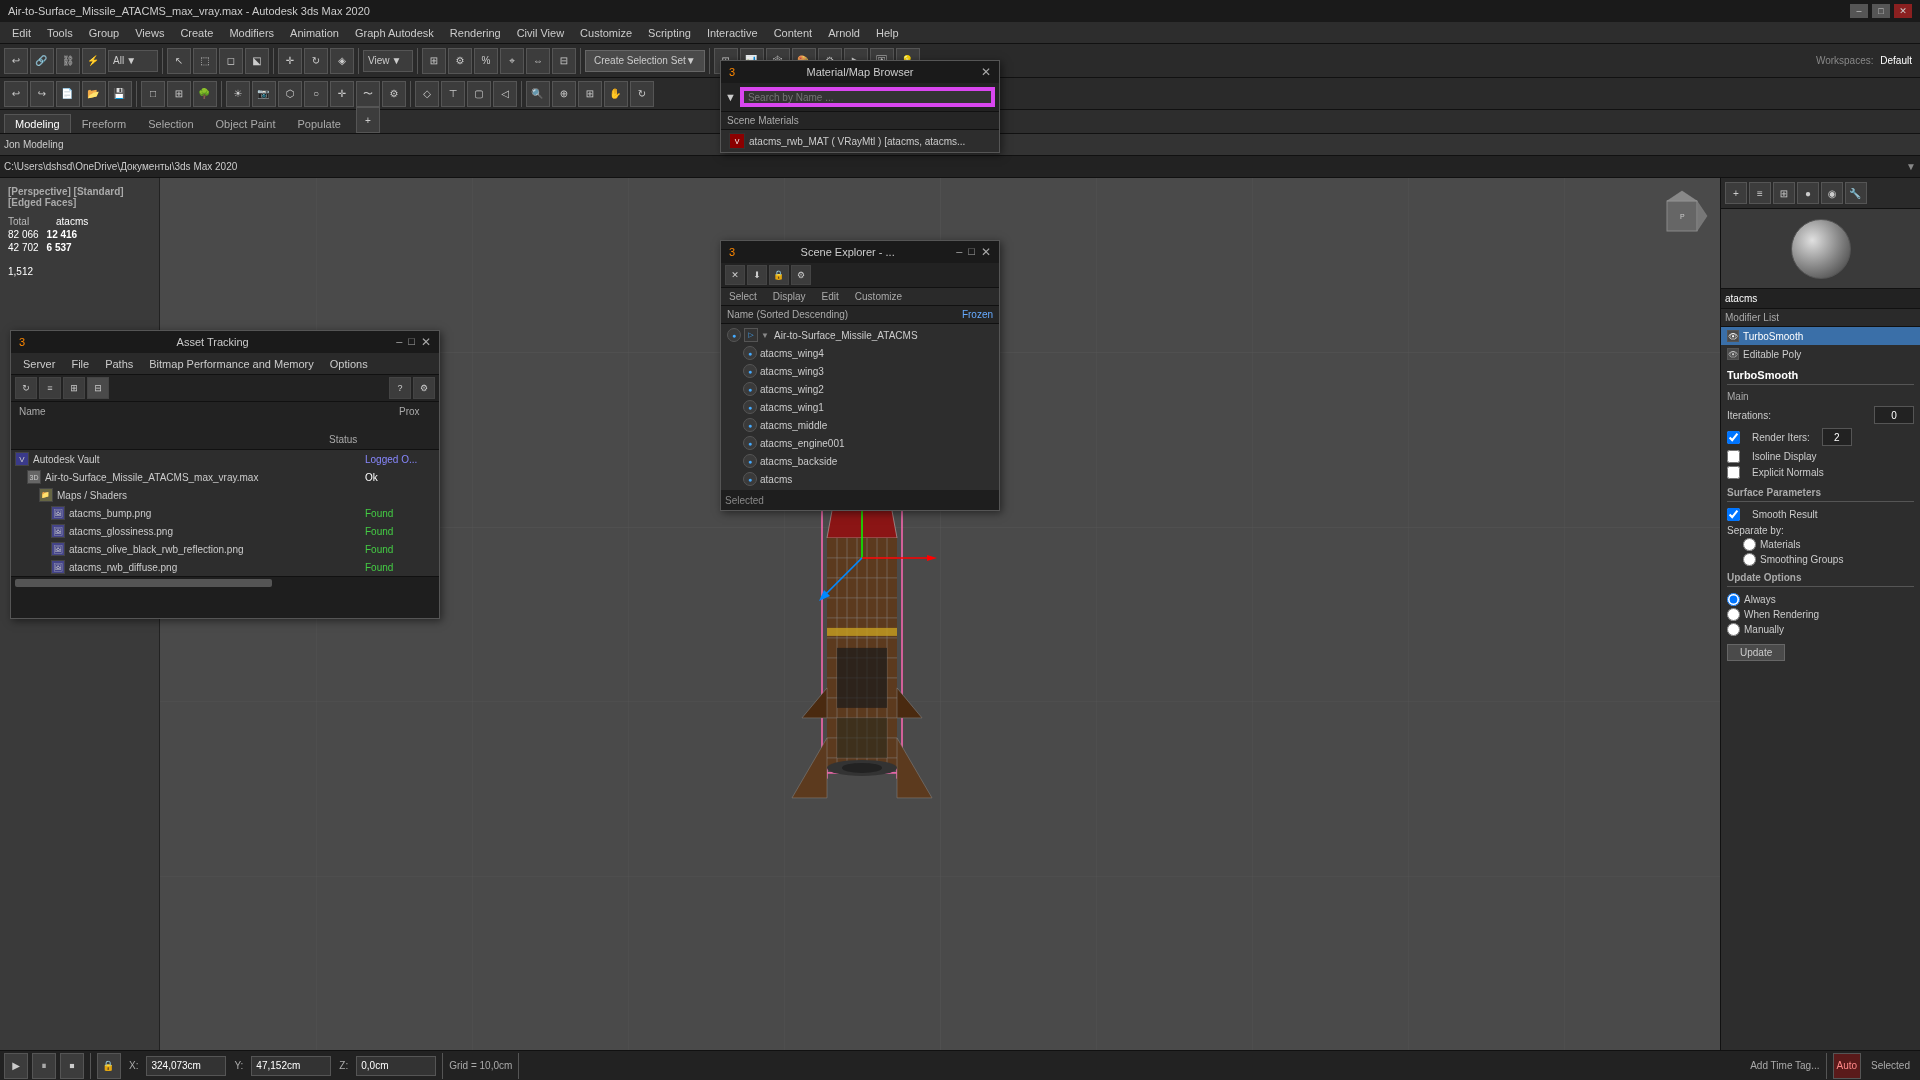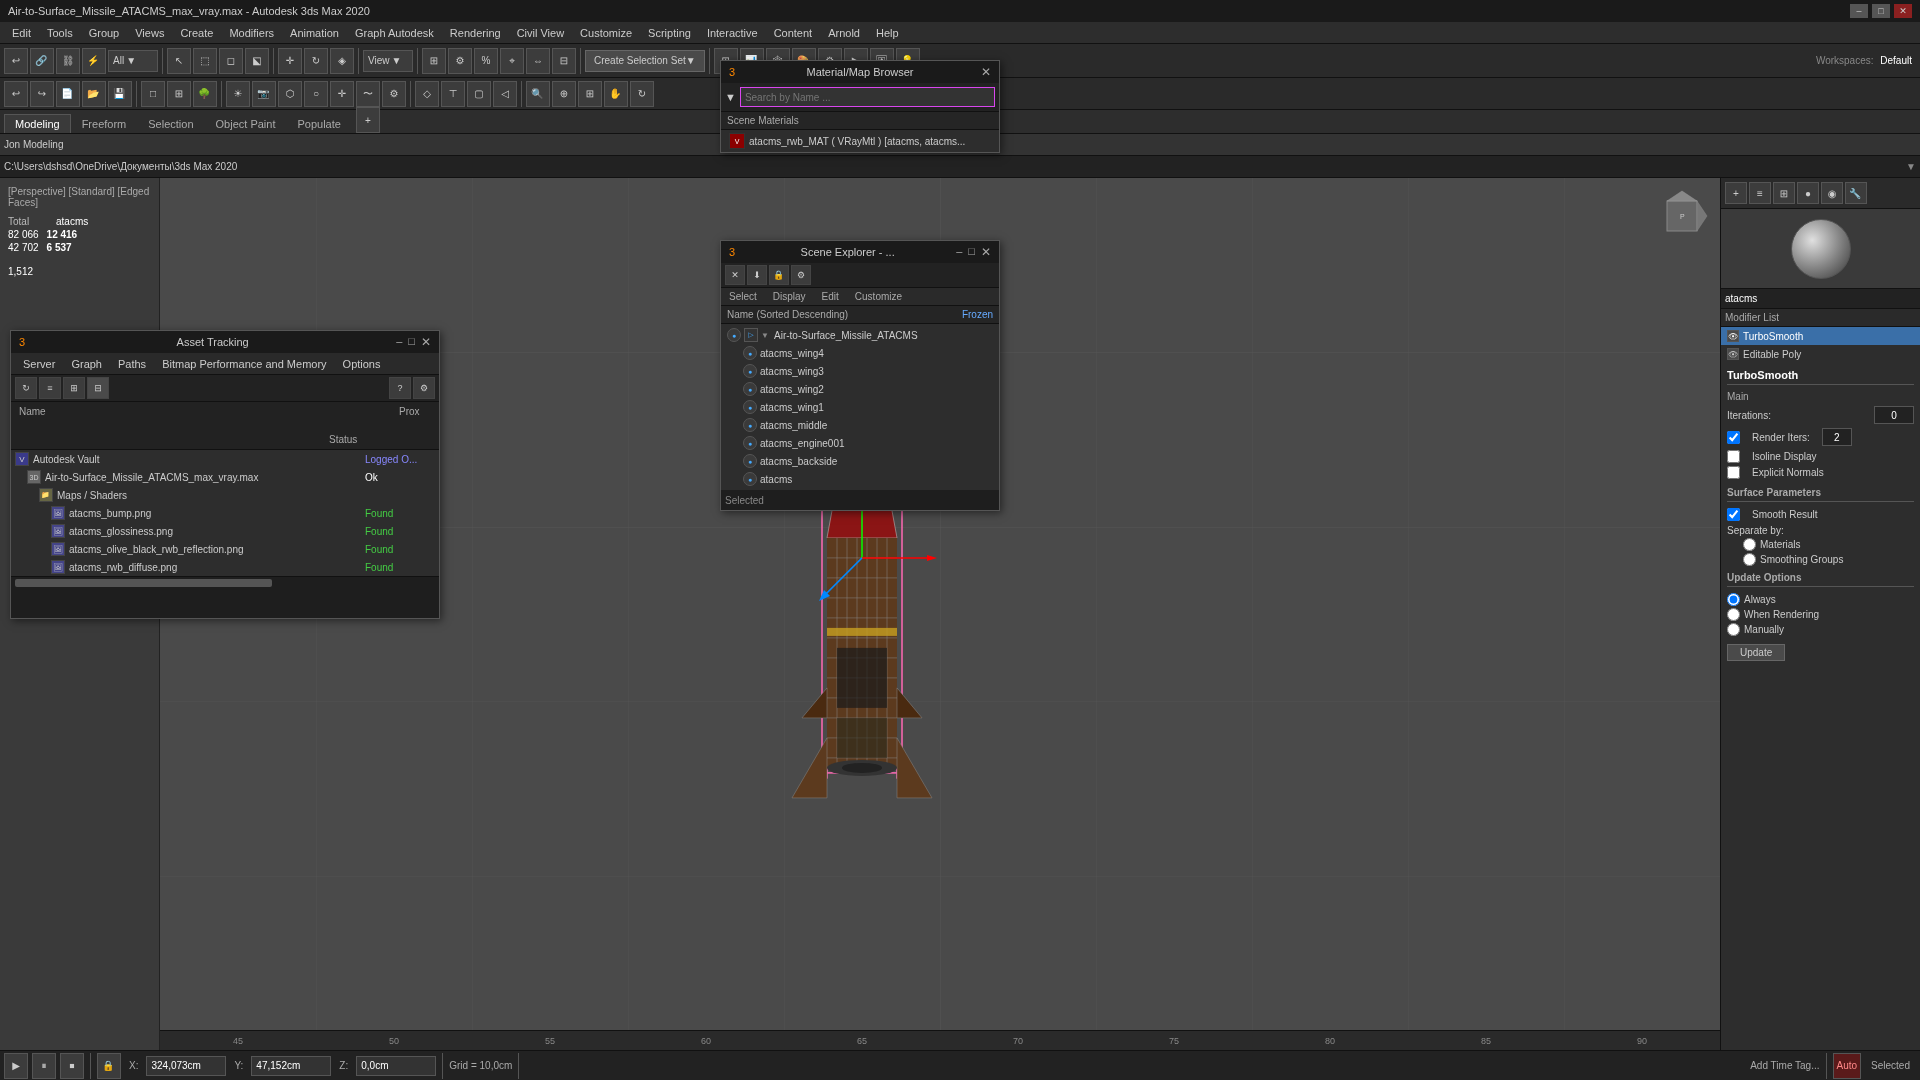--- a/index.html
+++ b/index.html
@@ -30,21 +30,21 @@
     .tab.active { background: #3a3a3a; color: #fff; border-color: #555; }
 
     
     #sub-tab-bar { background: #333; height: 22px; display: flex; align-items: center; padding: 0 4px; border-bottom: 1px solid #111; }
 
     
     #main-area { display: flex; height: calc(1080px - 22px - 22px - 34px - 32px - 24px - 22px - 30px); }
 
     
     #left-panel { width: 160px; background: #3a3a3a; padding: 8px; border-right: 1px solid #222; flex-shrink: 0; }
-    .viewport-label { color: #aaa; font-size: 10px; margin-bottom: 8px; }
+    .viewport-label { color: #aaa; font-size: 10px; margin-bottom: 8px; font-weight: bold; }
     .stats-table { font-size: 10px; color: #bbb; }
     .stats-row { display: flex; gap: 8px; margin-bottom: 2px; }
     .stats-label { width: 40px; }
     .stats-val { color: #fff; }
     .stats-val2 { color: #fff; font-weight: bold; }
 
     
     #viewport { flex: 1; background: #4a4a4a; position: relative; overflow: hidden; }
 
     
@@ -75,21 +75,21 @@
 
     
     #bottom-toolbar { background: #222; height: 30px; display: flex; align-items: center; padding: 0 4px; gap: 4px; border-top: 1px solid #111; }
     .coord-field { background: #333; border: 1px solid #555; color: #fff; width: 80px; height: 20px; font-size: 10px; padding: 0 4px; }
 
     
     #mat-browser { position: absolute; top: 60px; left: 720px; width: 280px; background: #2d2d2d; border: 1px solid #555; box-shadow: 2px 2px 8px rgba(0,0,0,0.5); z-index: 100; }
     .float-title { background: #1a1a1a; padding: 4px 8px; display: flex; align-items: center; justify-content: space-between; color: #ccc; font-size: 11px; cursor: move; }
     .float-close { cursor: pointer; color: #aaa; font-size: 12px; }
     .mat-search { padding: 4px; background: #222; border-bottom: 1px solid #111; display: flex; align-items: center; gap: 4px; }
-    .mat-search input { flex: 1; background: #333; border: 1px solid #d946ef; color: #ccc; height: 20px; font-size: 10px; padding: 0 4px; }
+    .mat-search input { flex: 1; background: #333; border: 4px solid #d946ef; color: #ccc; height: 20px; font-size: 10px; padding: 0 4px; }
     .mat-section-header { padding: 3px 6px; background: #252525; color: #aaa; font-size: 10px; border-bottom: 1px solid #111; }
     .mat-item { padding: 3px 8px; display: flex; align-items: center; gap: 4px; cursor: pointer; font-size: 10px; }
     .mat-icon { width: 16px; height: 16px; background: #8b0000; border: 1px solid #333; flex-shrink: 0; display: flex; align-items: center; justify-content: center; font-size: 7px; color: #fff; }
     .mat-item-text { color: #ccc; }
 
     
     #scene-explorer { position: absolute; top: 240px; left: 720px; width: 280px; background: #2d2d2d; border: 1px solid #555; box-shadow: 2px 2px 8px rgba(0,0,0,0.5); z-index: 100; }
     .scene-toolbar { background: #222; padding: 2px 4px; display: flex; gap: 2px; align-items: center; border-bottom: 1px solid #111; }
     .scene-tb-btn { width: 20px; height: 20px; background: #3c3c3c; border: 1px solid #444; display: flex; align-items: center; justify-content: center; cursor: pointer; font-size: 9px; color: #ccc; }
     .scene-menu-tabs { display: flex; align-items: center; background: #2a2a2a; border-bottom: 1px solid #111; }
@@ -369,34 +369,20 @@
 
         <line x1="100" y1="220" x2="100" y2="150" stroke="#00ff00" stroke-width="1.5"></line>
         <polygon points="100,145 97,155 103,155" fill="#00ff00"></polygon>
         <line x1="100" y1="220" x2="170" y2="220" stroke="#ff0000" stroke-width="1.5"></line>
         <polygon points="175,220 165,217 165,223" fill="#ff0000"></polygon>
         <line x1="100" y1="220" x2="60" y2="260" stroke="#0088ff" stroke-width="1.5"></line>
         <polygon points="57,263 62,252 68,258" fill="#0088ff"></polygon>
       </svg>
     </div>
 
-    <div style="position:absolute; bottom:0; left:0; right:0; height:20px; background:#2a2a2a; display:flex; align-items:center; border-top:1px solid #111;">
-      <div style="display:flex; flex:1; justify-content:space-around; color:#888; font-size:9px;">
-        <span>45</span>
-        <span>50</span>
-        <span>55</span>
-        <span>60</span>
-        <span>65</span>
-        <span>70</span>
-        <span>75</span>
-        <span>80</span>
-        <span>85</span>
-        <span>90</span>
-      </div>
-    </div>
 
     <div style="position:absolute; top:8px; right:8px; width:60px; height:60px;">
       <svg width="60" height="60" viewBox="0 0 60 60">
         <rect x="15" y="15" width="30" height="30" fill="#666" stroke="#888" stroke-width="1"></rect>
         <polygon points="15,15 30,5 45,15" fill="#888" stroke="#999" stroke-width="0.5"></polygon>
         <polygon points="45,15 55,30 45,45" fill="#777" stroke="#888" stroke-width="0.5"></polygon>
         <text x="28" y="33" font-size="7" fill="#ccc">P</text>
       </svg>
     </div>
   </div>
@@ -606,21 +592,21 @@
     <span style="color:#f80; margin-right:4px;">3</span>
     <span>Asset Tracking</span>
     <div style="display:flex; gap:2px;">
       <span style="cursor:pointer; color:#aaa;">–</span>
       <span style="cursor:pointer; color:#aaa; margin:0 4px;">□</span>
       <span class="float-close">✕</span>
     </div>
   </div>
   <div class="asset-menu-bar">
     <span class="menu-item">Server</span>
-    <span class="menu-item">Graph</span>
+    <span class="menu-item">File</span>
     <span class="menu-item">Paths</span>
     <span class="menu-item">Bitmap Performance and Memory</span>
     <span class="menu-item">Options</span>
   </div>
   <div class="asset-toolbar">
     <div class="asset-tb-btn">↻</div>
     <div class="asset-tb-btn">≡</div>
     <div class="asset-tb-btn">⊞</div>
     <div class="asset-tb-btn" style="background:#4a4a4a;">⊟</div>
     <div style="margin-left:auto; display:flex; gap:2px;">

